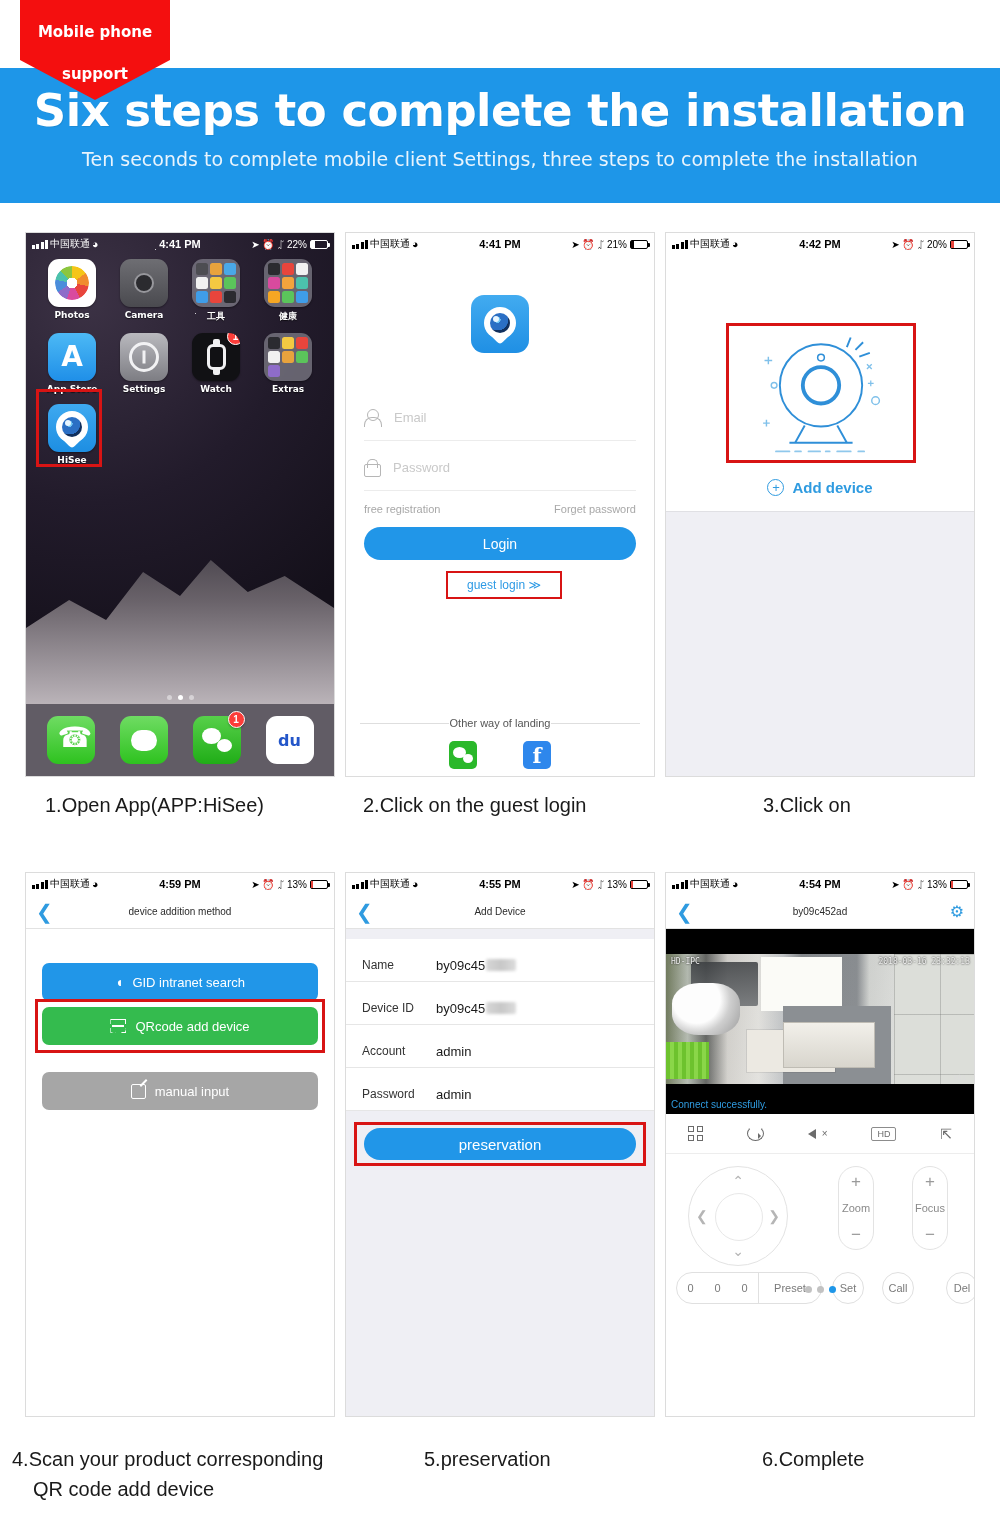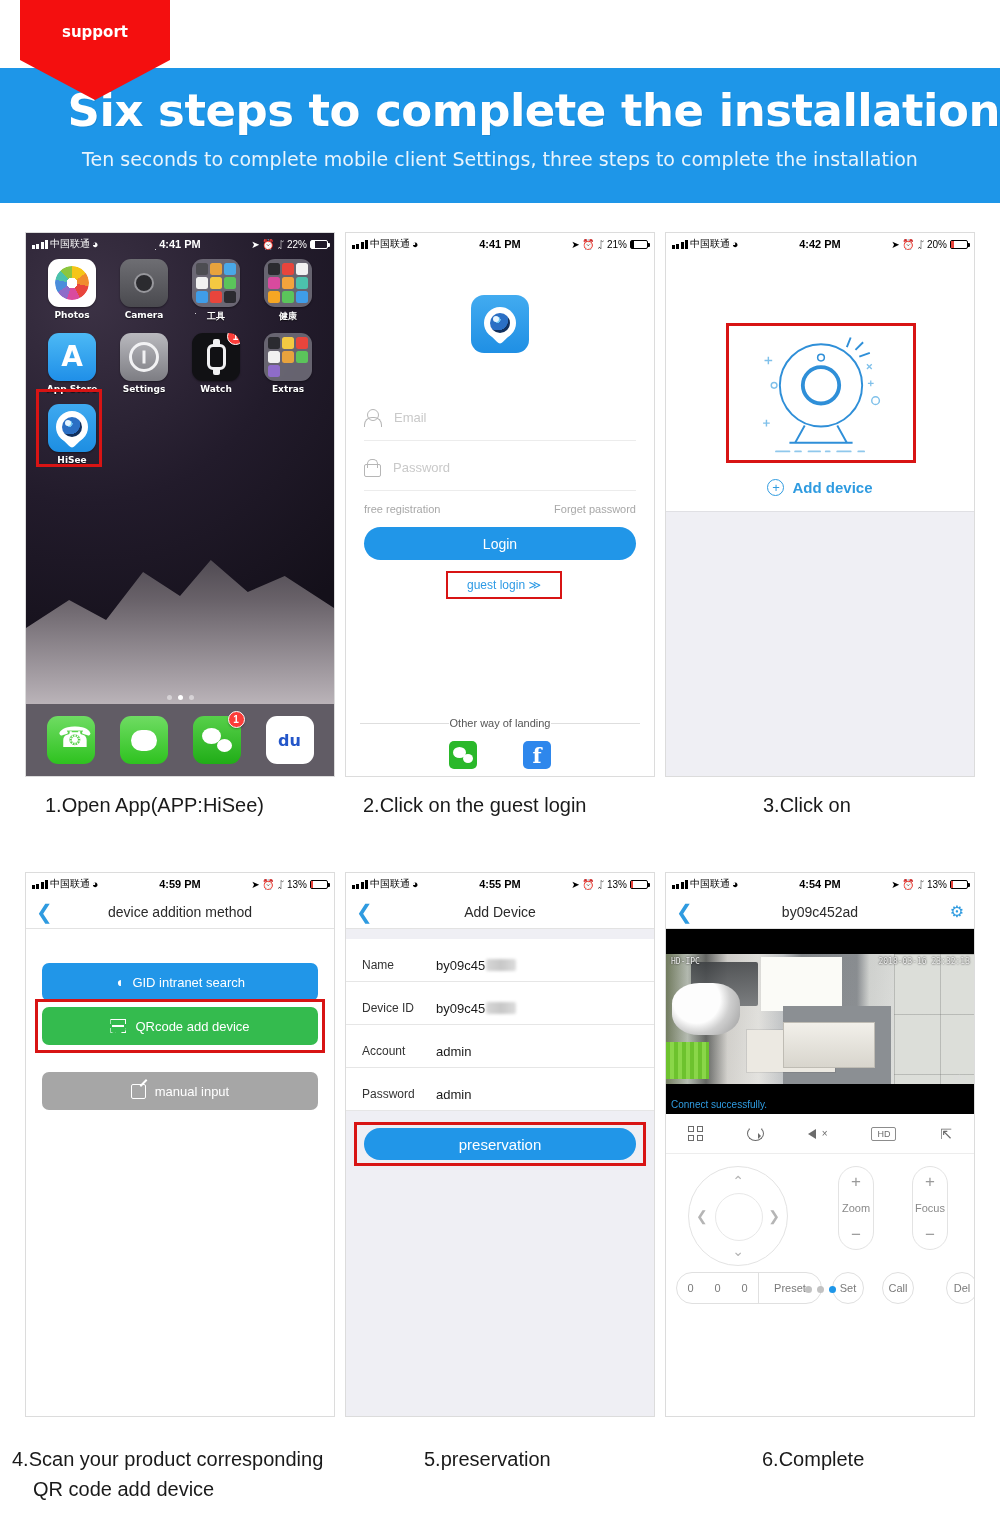--- a/index.html
+++ b/index.html
@@ -12,21 +12,21 @@
   }
 
   
   .banner {
     position: absolute; left: 0; top: 68px;
     width: 1000px; height: 135px;
     background: #1e96e8;
   }
   .banner-title {
     position: absolute; left: 0; top: 16px; width: 1000px;
-    text-align: right;
+    text-align: center;
     color: #ffffff;
     font-size: 45px;
     font-weight: bold;
     letter-spacing: -0.5px;
     font-family: "DejaVu Sans", sans-serif;
     text-shadow: 1px 1px 0 rgba(0,0,0,0.07);
   }
   .banner-sub {
     position: absolute; left: 0; top: 80px; width: 1000px;
     text-align: center;
@@ -90,21 +90,21 @@
   .batt i{ display:block; height:100%; background:currentColor; }
   .batt.low i{ background:#e8453c; }
 
   
   .navbar {
     position: relative; height: 34px;
     border-bottom: 1px solid #e2e2e2;
     background: #ffffff;
     display: flex; align-items: center; justify-content: center;
   }
-  .navbar .title { font-size: 14px; color: #2a2a2a; }
+  .navbar .title { font-size: 10px; color: #2a2a2a; }
   .navbar .title.bold { font-weight: bold; font-size: 14px; }
   .nav-left { position: absolute; left: 10px; top: 0; height: 100%; display:flex; align-items:center; }
   .nav-right{ position: absolute; right: 10px; top: 0; height: 100%; display:flex; align-items:center; }
   .chev-back { color:#2f9be0; font-size:20px; font-weight:300; line-height:1; }
   .hamburger { width:20px; height:14px; display:flex; flex-direction:column; justify-content:space-between; }
   .hamburger i{ display:block; height:2px; background:#39a0e5; border-radius:1px;}
 
   
   .home-bg {
     position:absolute; left:0; top:0; width:100%; height:100%;
@@ -335,20 +335,21 @@
   .v-dots i.on{ background:#1e96e8; }
 </style>
 </head>
 <body>
 
 <div class="banner">
   <div class="banner-title">Six steps to complete the installation</div>
   <div class="banner-sub">Ten seconds to complete mobile client Settings, three steps to complete the installation</div>
 </div>
 <div class="ribbon">
+  <span>Mobile phone</span>
   <span>support</span>
 </div>
 
 <div class="phone" style="left:25px; top:232px;">
   <div class="home-bg">
     <div class="stars"></div>
     <div class="mountain"></div>
   </div>
 
   <div class="statusbar dark">

